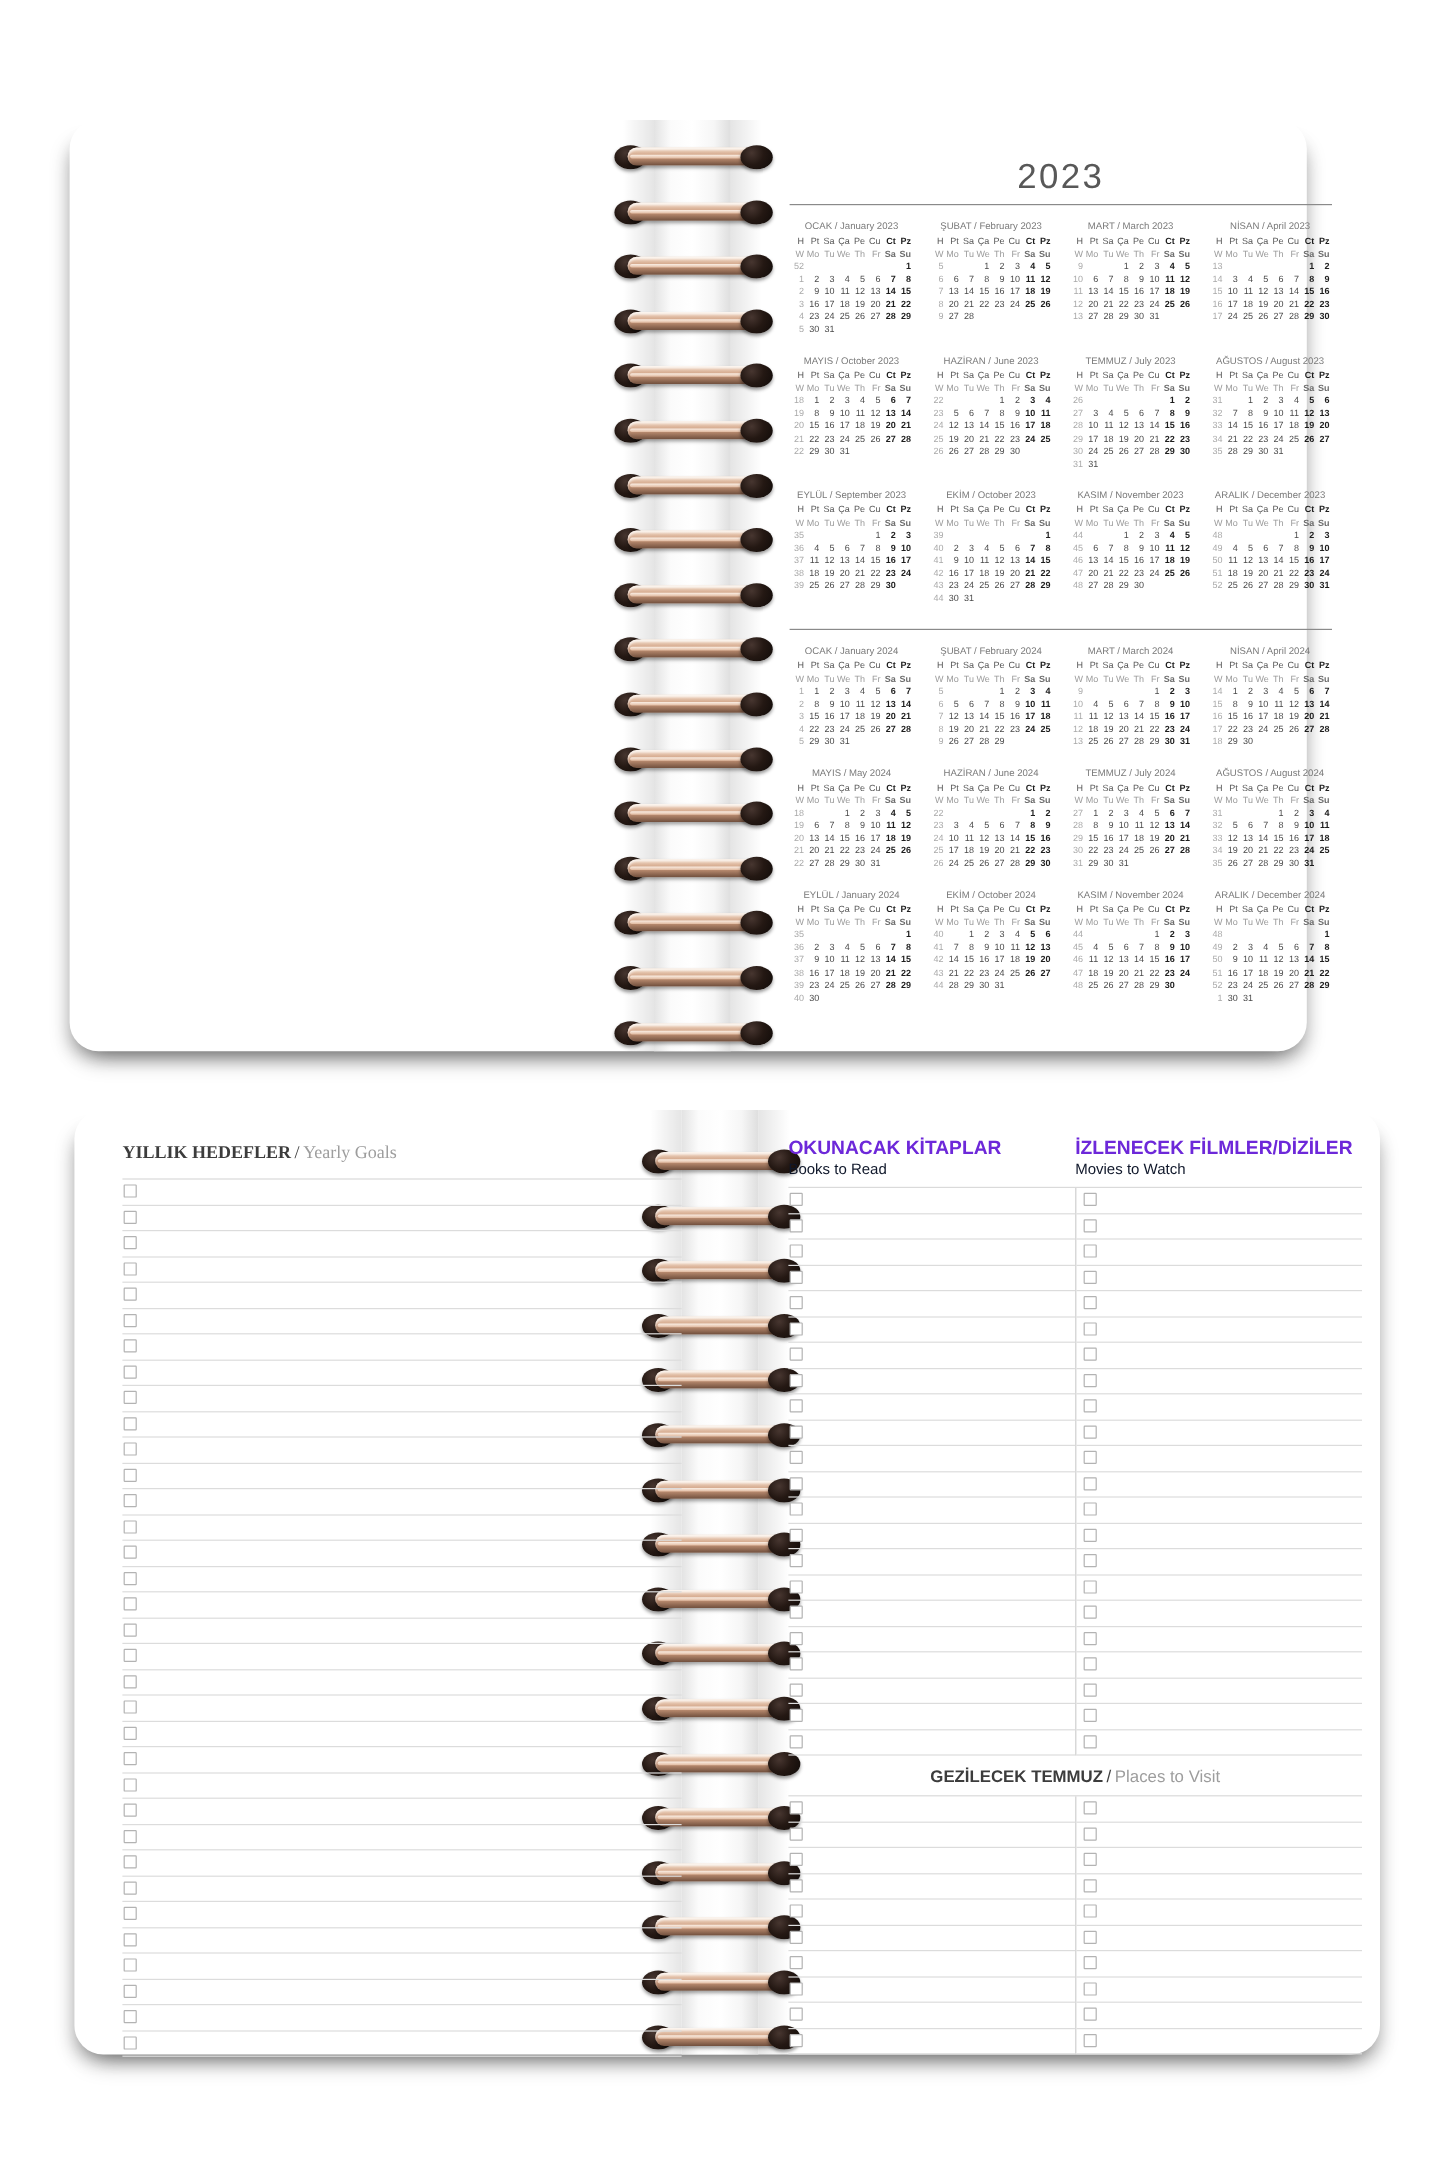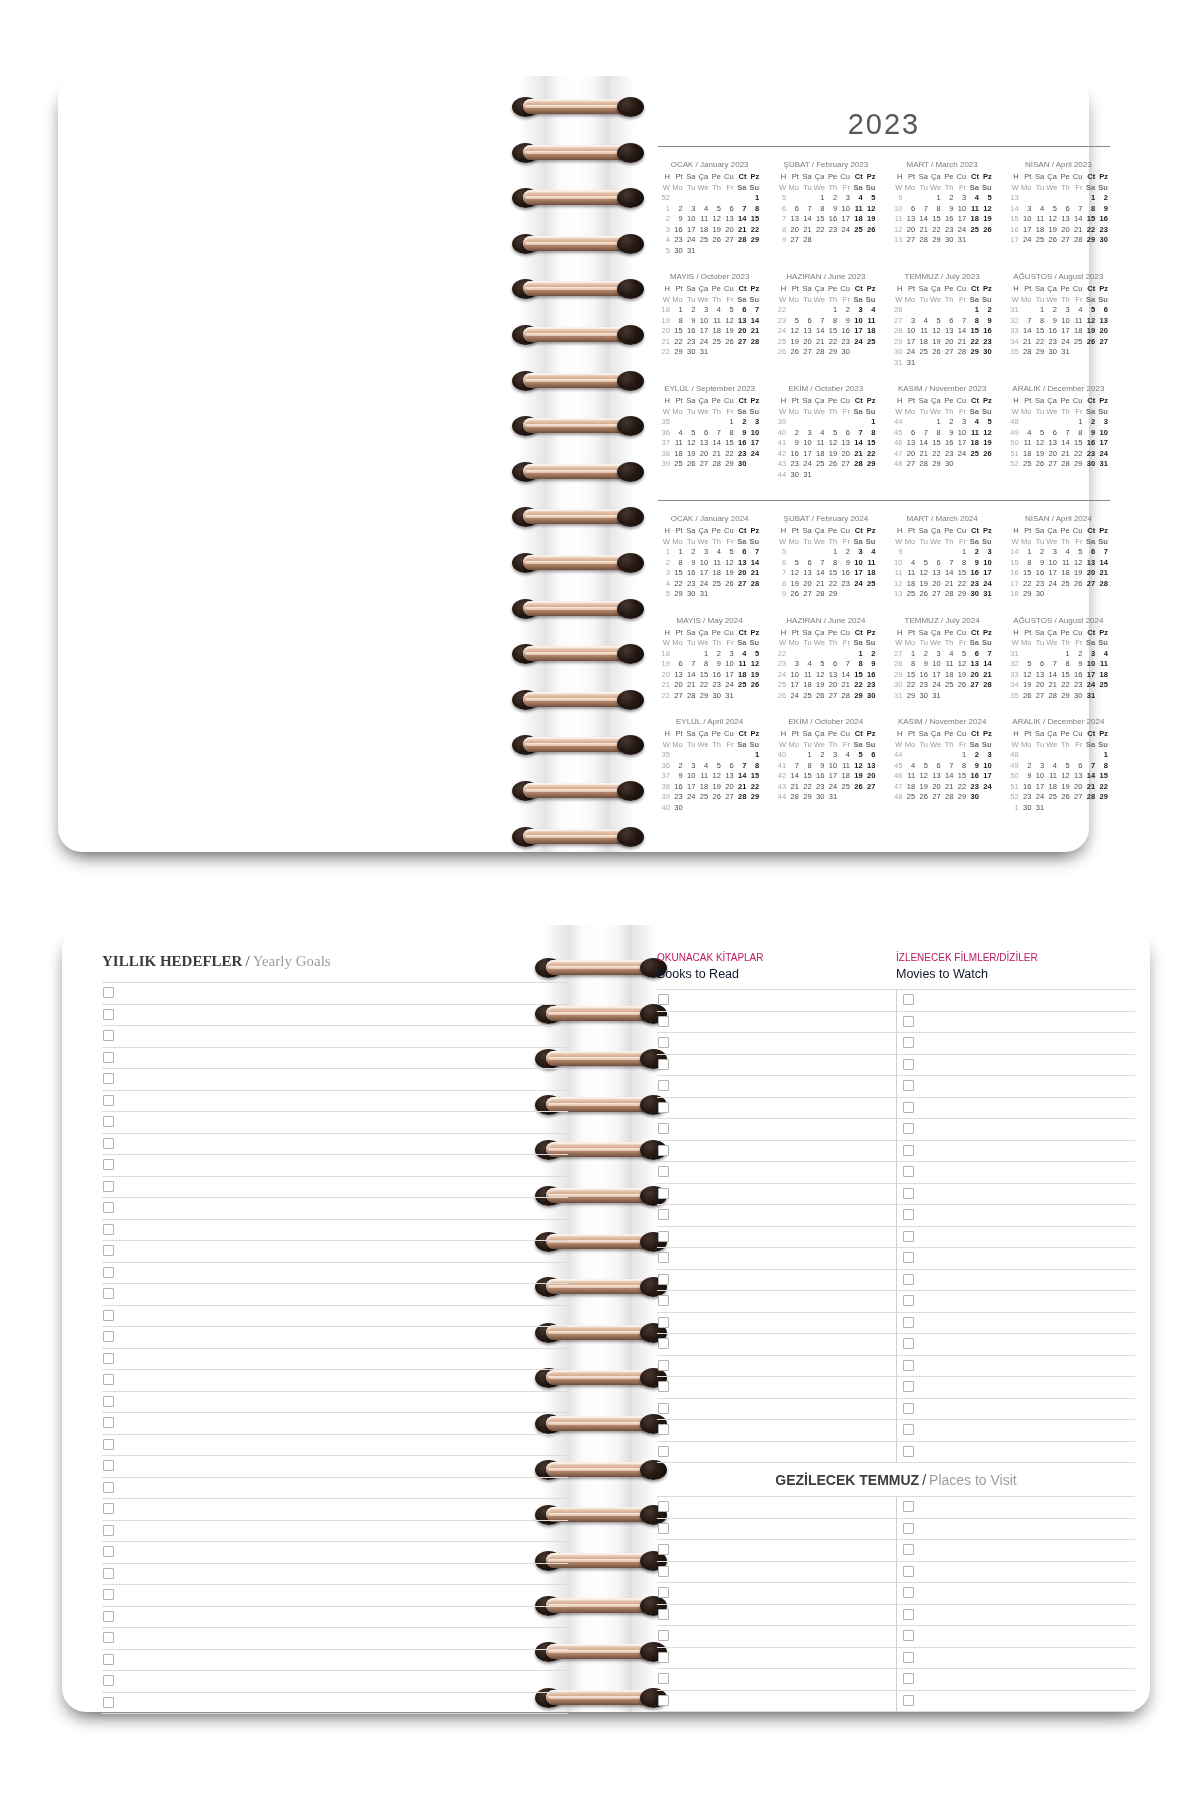--- a/index.html
+++ b/index.html
@@ -1,20 +1,20 @@
 <!DOCTYPE html>
 <html><head>
 <meta charset="utf-8">
 <style>
   html,body{margin:0;padding:0;background:#ffffff;}
   #canvas{position:relative;width:1200px;height:1800px;background:#fff;overflow:hidden;
           font-family:"Liberation Sans",sans-serif;color:#3c3c3c;}
   .photo{position:absolute;background:#fff;border-radius:24px;
          box-shadow:0 14px 18px -8px rgba(0,0,0,.38),-10px 10px 16px -10px rgba(0,0,0,.25),10px 10px 16px -10px rgba(0,0,0,.22);}
-  #photo-top{left:58px;top:76px;width:1031px;height:776px;}
+  #photo-top{left:58px;top:100px;width:1031px;height:776px;}
   #photo-bottom{left:62px;top:925px;width:1088px;height:787px;}
 
   
   .spine{position:absolute;top:0;bottom:0;width:64px;z-index:2;
          background:linear-gradient(90deg,#e3e3e3 0%,#fbfbfb 22%,#ffffff 50%,#f6f6f6 78%,#dedede 100%);}
   .gutter-l,.gutter-r{position:absolute;top:0;bottom:0;width:26px;z-index:1;}
   .gutter-l{background:linear-gradient(270deg,rgba(0,0,0,.10),rgba(0,0,0,0));}
   .gutter-r{background:linear-gradient(90deg,rgba(0,0,0,.10),rgba(0,0,0,0));}
   .ring{position:absolute;width:132px;height:22px;z-index:3;}
   .ring .bar{position:absolute;left:11px;right:11px;top:3px;height:15px;border-radius:8px;
@@ -51,21 +51,21 @@
   .t2{color:#9d9d9d;font-weight:normal;}
   #goals-block{position:absolute;left:40px;top:26px;width:466px;z-index:4;font-family:Liberation Serif, serif;}
   #goals-block .sec-head{font-size:15px;}
   .list{margin-top:11px;border-top:1px solid #dadada;}
   .row{position:relative;height:20.5px;border-bottom:1px solid #dcdcdc;}
   .box{position:absolute;left:1px;top:4px;width:11px;height:11px;border:1px solid #b3b3b3;
        border-radius:1px;background:#fff;box-sizing:border-box;}
   #right-lists{position:absolute;left:595px;top:24px;width:478px;z-index:4;}
   .cols-head{display:flex;margin-bottom:7px;}
   .col-head{width:239px;}
-  .col-head .title{font-size:10px;font-weight:normal;color:#be185d;line-height:17px;}
+  .col-head .title{font-size:16px;font-weight:bold;color:#6d28d9;line-height:17px;}
   .col-head .sub{font-size:12.5px;color:#0f172a;line-height:16px;}
   .cols{display:flex;border-top:1px solid #dadada;}
   .col{width:239px;box-sizing:border-box;}
   .col + .col{border-left:1px solid #cfcfcf;}
   .col + .col .box{left:6px;}
   .places-title{text-align:center;font-size:14px;line-height:20px;padding:7px 0 6px;}
 </style>
 </head>
 <body>
 
@@ -1377,21 +1377,21 @@
                 <div class="c">26</div>
                 <div class="c">27</div>
                 <div class="c">28</div>
                 <div class="c">29</div>
                 <div class="c">30</div>
                 <div class="c we">31</div>
                 <div class="c we"></div>
               </div>
             </div>
             <div class="month">
-              <div class="m-title">EYLÜL / April 2024</div>
+              <div class="m-title">EYLÜL / January 2024</div>
               <div class="m-grid">
                 <div class="c wk h-tr">H</div>
                 <div class="c h-tr">Pt</div>
                 <div class="c h-tr">Sa</div>
                 <div class="c h-tr">Ça</div>
                 <div class="c h-tr">Pe</div>
                 <div class="c h-tr">Cu</div>
                 <div class="c h-tr we">Ct</div>
                 <div class="c h-tr we">Pz</div>
                 <div class="c wk h-en">W</div>

